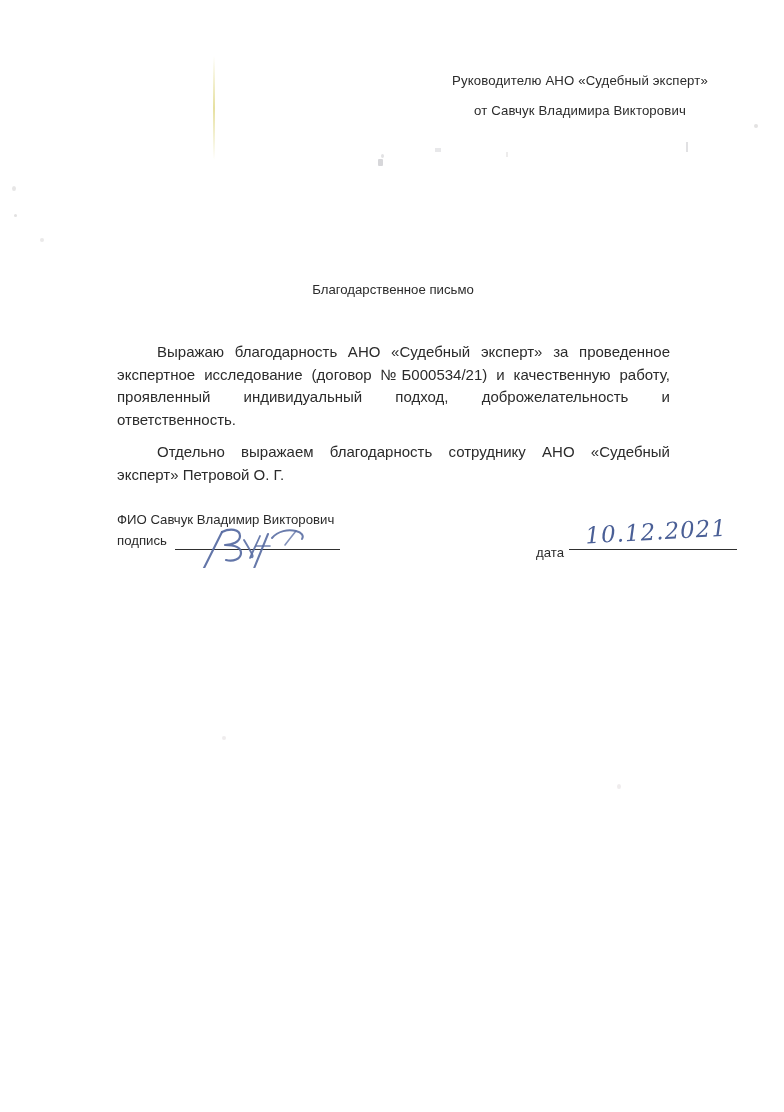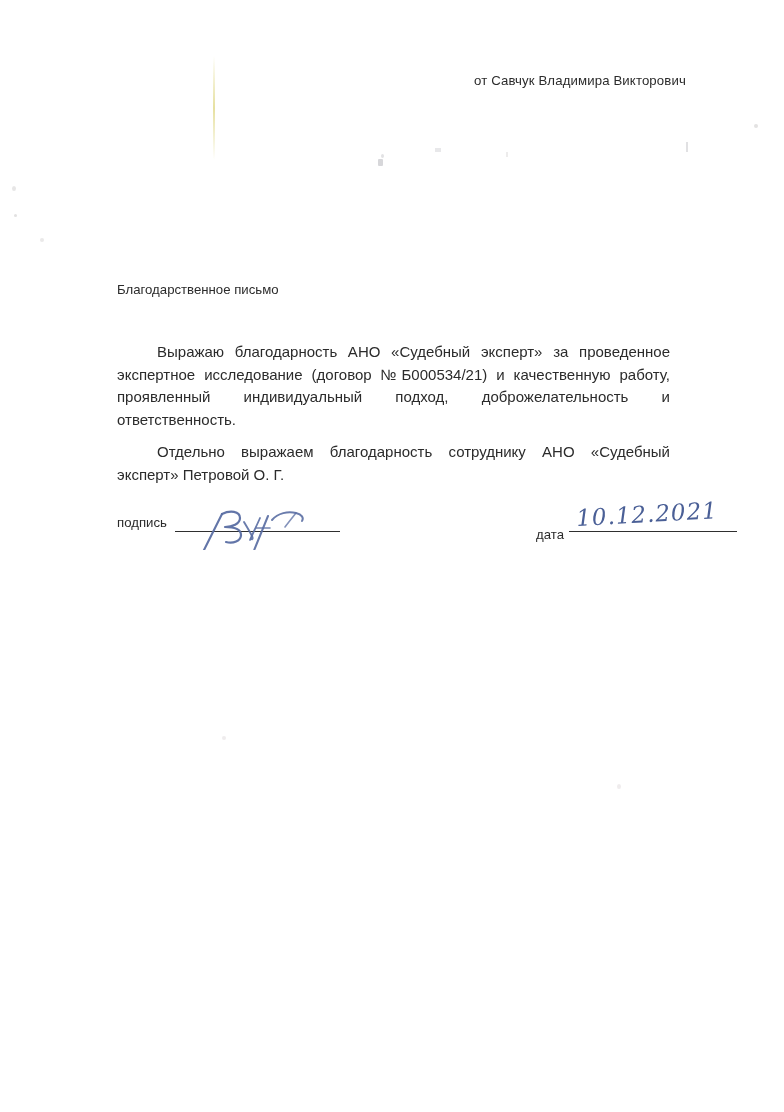--- a/index.html
+++ b/index.html
@@ -59,20 +59,21 @@
     color: #2b2b2b;
   }
   .addressee div { white-space: nowrap; }
 
   
   .doc-title {
     position: absolute;
     left: 117px;
     top: 282px;
     width: 552px;
+    text-align: center;
     font-size: 13.2px;
     color: #2b2b2b;
   }
 
   
   .body-text {
     position: absolute;
     left: 117px;
     top: 341px;
     width: 553px;
@@ -99,20 +100,21 @@
     color: #2b2b2b;
   }
   .fio-line {
     line-height: 18px;
     white-space: nowrap;
   }
   .sign-date-line {
     position: relative;
     margin-top: 3px;
     height: 22px;
+    text-align: center;
   }
   .sig-label {
     position: absolute;
     left: 0;
     top: 0;
     line-height: 18px;
   }
   .sig-rule {
     position: absolute;
     left: 58px;
@@ -176,32 +178,34 @@
   <div class="artifact speck speck-d"></div>
   <div class="artifact speck speck-e"></div>
   <div class="artifact speck speck-f"></div>
   <div class="artifact speck speck-g"></div>
   <div class="artifact speck speck-h"></div>
   <div class="artifact speck speck-i"></div>
   <div class="artifact speck speck-j"></div>
   <div class="artifact speck speck-k"></div>
 
   <div class="addressee">
+    <div>Руководителю АНО «Судебный эксперт»</div>
     <div>от Савчук Владимира Викторович</div>
   </div>
 
   <div class="doc-title">Благодарственное письмо</div>
 
   <div class="body-text">
     <p>Выражаю благодарность АНО «Судебный эксперт» за проведенное экспертное исследование (договор №Б000534/21) и качественную работу, проявленный индивидуальный подход, доброжелательность и ответственность.</p>
     <p class="last">Отдельно выражаем благодарность сотруднику АНО «Судебный эксперт» Петровой О. Г.</p>
   </div>
 
   <div class="sign-row">
 
+    <div class="fio-line">ФИО Савчук Владимир Викторович</div>
 
     <div class="sign-date-line">
 
       <span class="sig-label">подпись</span>
       <span class="sig-rule"></span>
 
       <svg class="ink ink-signature" viewBox="0 0 180 48">
         <g fill="none" stroke="#5a6ea3" stroke-linecap="round" stroke-linejoin="round">
           <path d="M30 12 C26 20, 20 32, 14 44 C11 50, 9 54, 8 56" stroke-width="2.1" opacity="0.95"></path>
           <path d="M30 12 C38 8, 48 9, 48 16 C48 22, 40 25, 33 25 C41 25, 49 27, 49 33 C49 39, 41 42, 34 40" stroke-width="2.2" opacity="0.95"></path>

